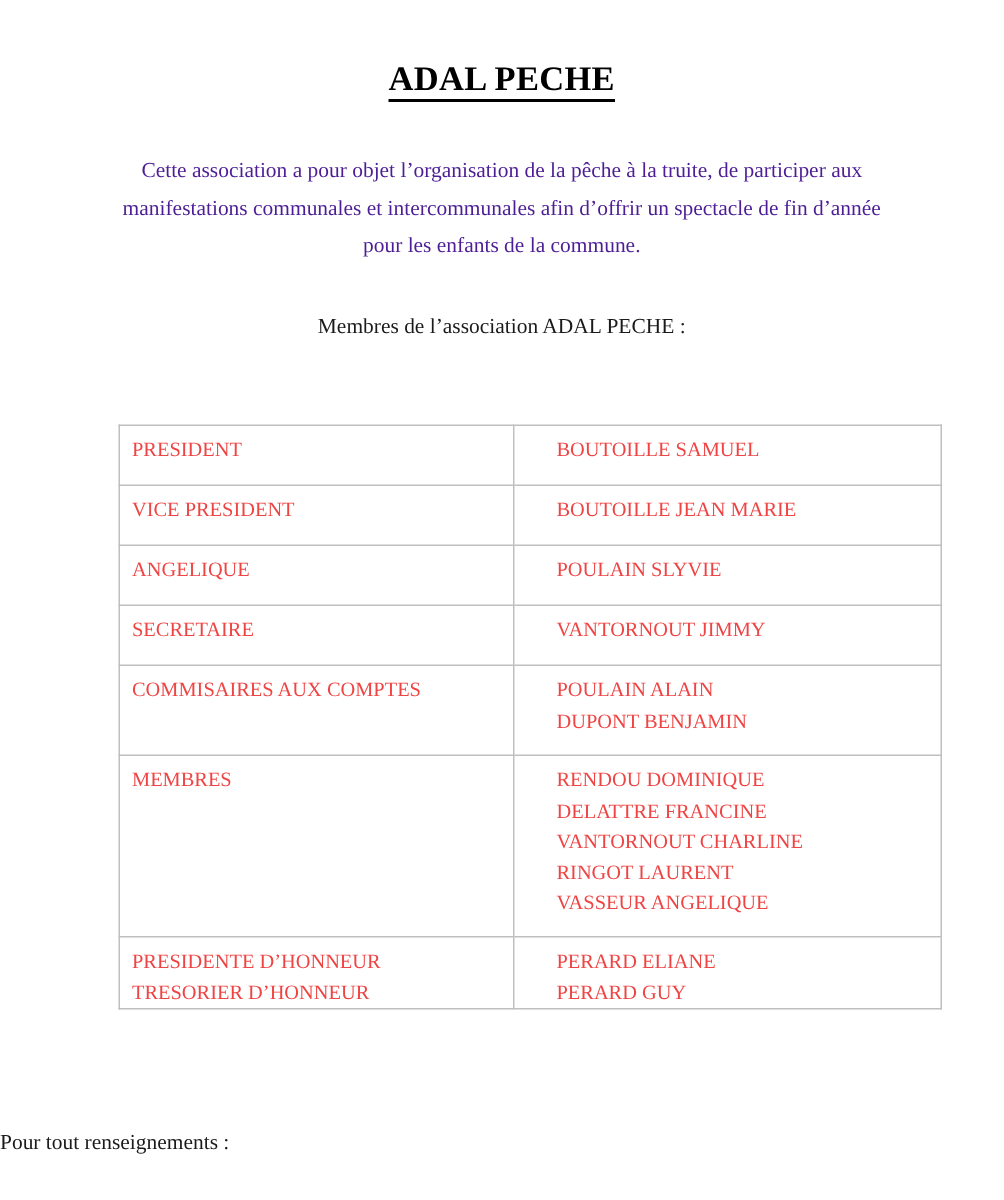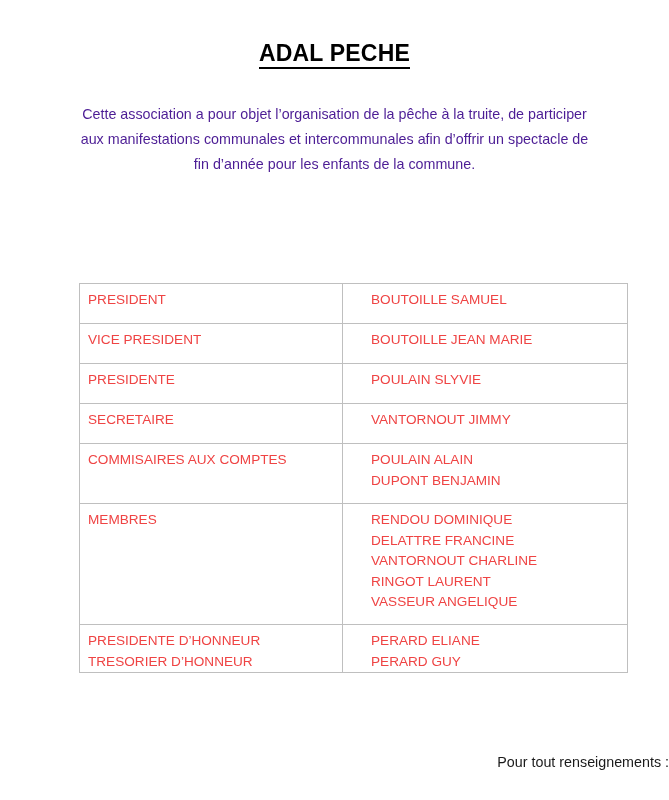--- a/index.html
+++ b/index.html
@@ -16,20 +16,21 @@
     color: #000000;
     -webkit-font-smoothing: antialiased;
     overflow: hidden;
   }
 
   .page {
     position: relative;
     width: 562px;
     height: 800px;
     box-sizing: border-box;
+    font-family: Liberation Serif, serif;
   }
 
   
   .doc-title {
     position: absolute;
     left: 0;
     top: 24px;
     width: 669px;
     text-align: center;
     font-size: 23px;
@@ -90,50 +91,51 @@
   .members-table tr.r-single td { height: 33px; }
   .members-table tr.r-double td { height: 53px; }
   .members-table tr.r-multi  td { height: 114px; }
   .members-table tr.r-pair   td { height: 35px; margin-top: 42px; }
 
   
   .footer-line {
     position: absolute;
     left: 0;
     width: 669px;
-    text-align: right;
+    text-align: left;
     font-size: 14.3px;
     line-height: 22px;
     color: #1a1a1a;
   }
   .footer-line.l1 { top: 737px; }
   .footer-line.l2 { top: 765px; }
 </style>
 </head>
 <body>
 
 <div class="page">
 
   <h1 class="doc-title"><span>ADAL PECHE</span></h1>
 
   <p class="intro">Cette association a pour objet l’organisation de la pêche à la truite, de participer aux manifestations communales et intercommunales afin d’offrir un spectacle de fin d’année pour les enfants de la commune.</p>
 
+  <p class="members-heading">Membres de l’association ADAL PECHE :</p>
 
   <table class="members-table">
     <tbody>
       <tr class="r-single">
         <td class="col-role">PRESIDENT</td>
         <td class="col-name">BOUTOILLE SAMUEL</td>
       </tr>
       <tr class="r-single">
         <td class="col-role">VICE PRESIDENT</td>
         <td class="col-name">BOUTOILLE JEAN MARIE</td>
       </tr>
       <tr class="r-single">
-        <td class="col-role">PRESIDENTE</td>
+        <td class="col-role">ANGELIQUE</td>
         <td class="col-name">POULAIN SLYVIE</td>
       </tr>
       <tr class="r-single">
         <td class="col-role">SECRETAIRE</td>
         <td class="col-name">VANTORNOUT JIMMY</td>
       </tr>
       <tr class="r-double">
         <td class="col-role">COMMISAIRES AUX COMPTES</td>
         <td class="col-name">POULAIN ALAIN
 DUPONT BENJAMIN</td>

